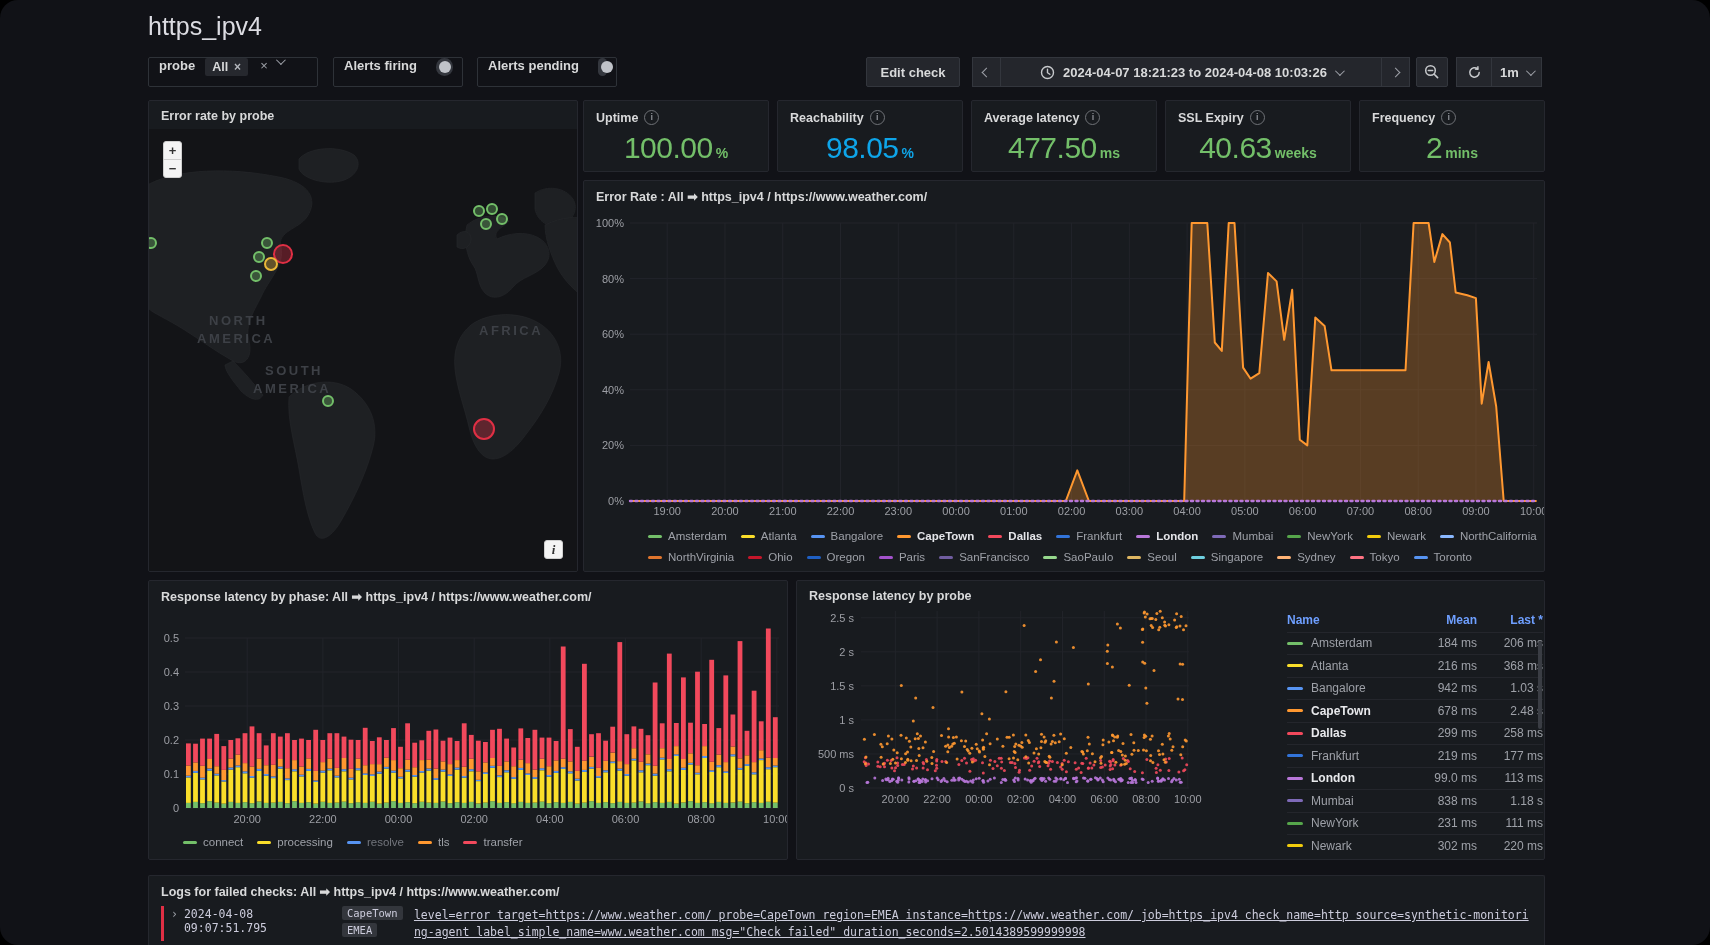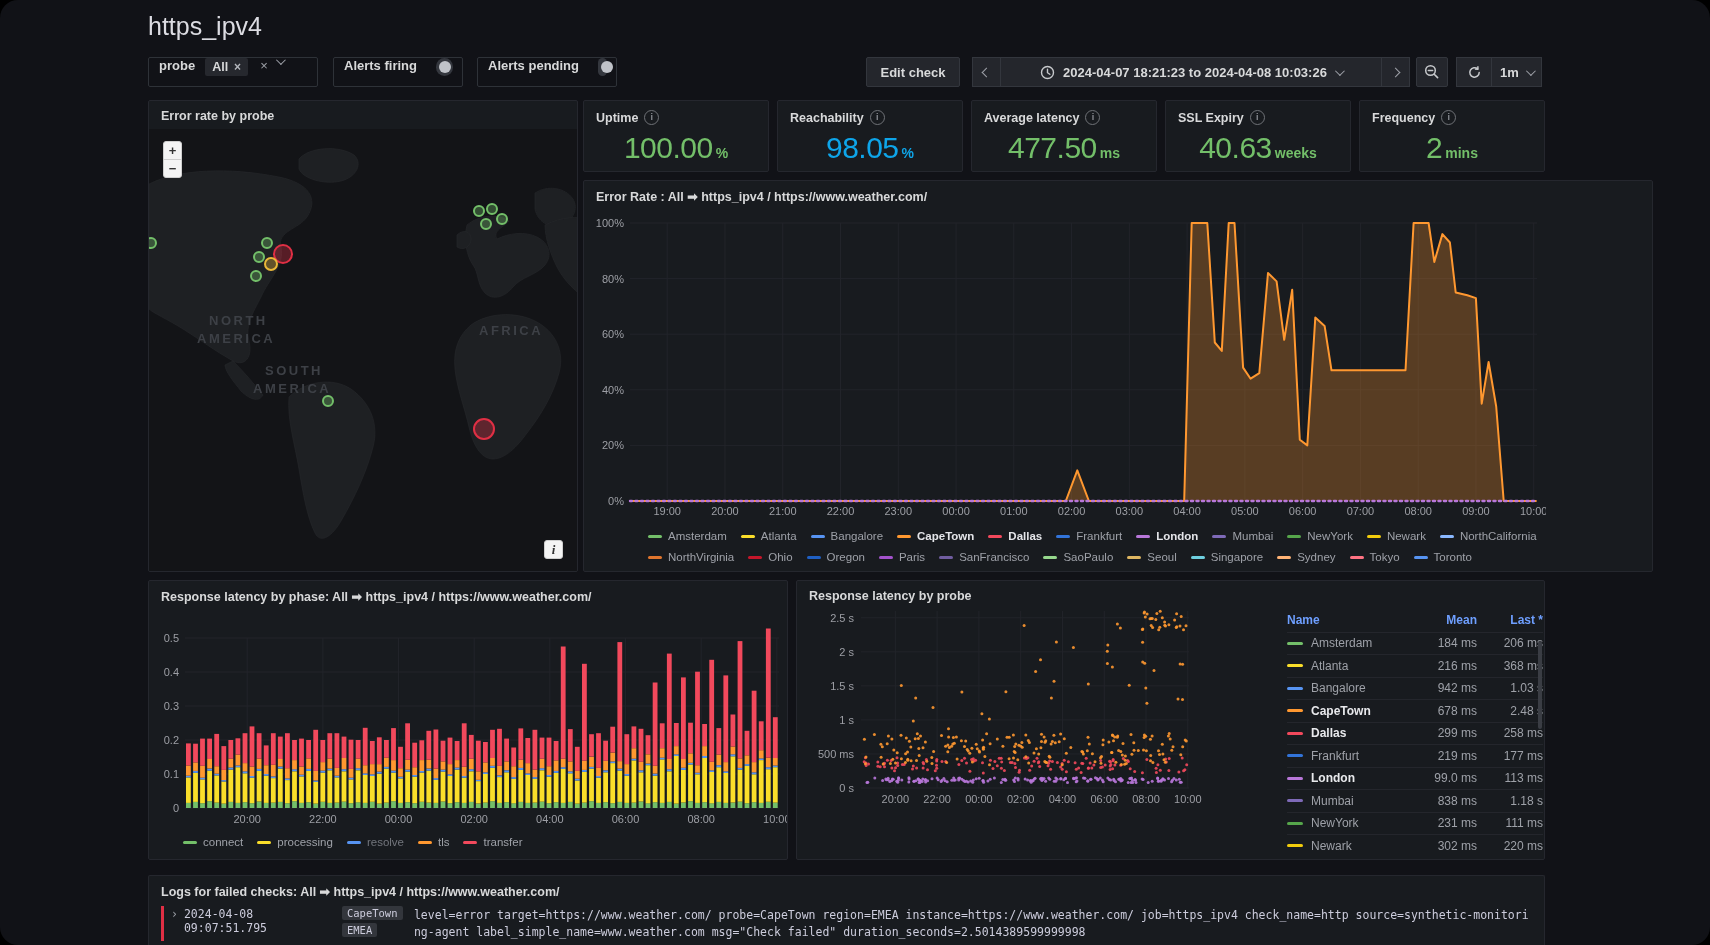--- a/index.html
+++ b/index.html
@@ -199,21 +199,21 @@
       </div>
       <div class="panel" style="left: 1359px; top: 100px; width: 186px; height: 72px;">
         <div class="stat-label">
           <span>Frequency</span>
           <i class="iicon">i</i>
         </div>
         <div class="stat-val" style="color:#73BF69"><span class="num">2</span><span class="unit">mins</span></div>
       </div>
     </div>
 
-  <div class="panel" style="left:583px;top:180px;width:1070px;height:392px;">
+  <div class="panel" style="left:583px;top:180px;width:962px;height:392px;">
     <div class="ptitle">Error Rate : All ➡ https_ipv4 / https://www.weather.com/</div>
     <svg id="error-chart" width="962" height="340" style="position:absolute;left:0;top:0;">
         <line x1="46" y1="320" x2="953" y2="320" stroke="#22242a" stroke-width="1"></line>
         <line x1="46" y1="264.4" x2="953" y2="264.4" stroke="#22242a" stroke-width="1"></line>
         <line x1="46" y1="208.8" x2="953" y2="208.8" stroke="#22242a" stroke-width="1"></line>
         <line x1="46" y1="153.20000000000002" x2="953" y2="153.20000000000002" stroke="#22242a" stroke-width="1"></line>
         <line x1="46" y1="97.6" x2="953" y2="97.6" stroke="#22242a" stroke-width="1"></line>
         <line x1="46" y1="42" x2="953" y2="42" stroke="#22242a" stroke-width="1"></line>
         <line x1="83.20196165849299" y1="42" x2="83.20196165849299" y2="320" stroke="#22242a" stroke-width="1"></line>
         <text x="83.20196165849299" y="334" fill="#9d9fa5" font-size="11" text-anchor="middle">19:00</text>
@@ -1495,17 +1495,17 @@
   <div class="panel" style="left:148px;top:875px;width:1397px;height:72px;border-bottom:none;">
     <div class="ptitle">Logs for failed checks: All ➡ https_ipv4 / https://www.weather.com/</div>
     <div class="logrow" style="left:12px;top:30px;right:10px;">
       <div class="logbar"></div>
       <span style="color:#9ea1a8;margin:1px 6px 0 0;flex:none;">›</span>
       <span style="flex:none;width:158px;margin-top:1px;">2024-04-08 09:07:51.795</span>
       <span id="log-badges" style="flex:none;width:72px;display:flex;flex-direction:column;align-items:flex-start;">
           <span class="badge">CapeTown</span>
           <span class="badge">EMEA</span>
         </span>
-      <span style="flex:1;line-height:17px;margin-top:1px;word-break:break-all;">level=error target=https://www.weather.com/ probe=CapeTown region=EMEA instance=https://www.weather.com/ job=https_ipv4 check_name=http source=synthetic-monitoring-agent label_simple_name=www.weather.com msg="Check failed" duration_seconds=2.5014389599999998</span>
+      <span style="flex:1;line-height:17px;margin-top:1px;word-break:break-all;text-decoration:underline;">level=error target=https://www.weather.com/ probe=CapeTown region=EMEA instance=https://www.weather.com/ job=https_ipv4 check_name=http source=synthetic-monitoring-agent label_simple_name=www.weather.com msg="Check failed" duration_seconds=2.5014389599999998</span>
     </div>
   </div>
 
 </div>
 
 </body></html>

